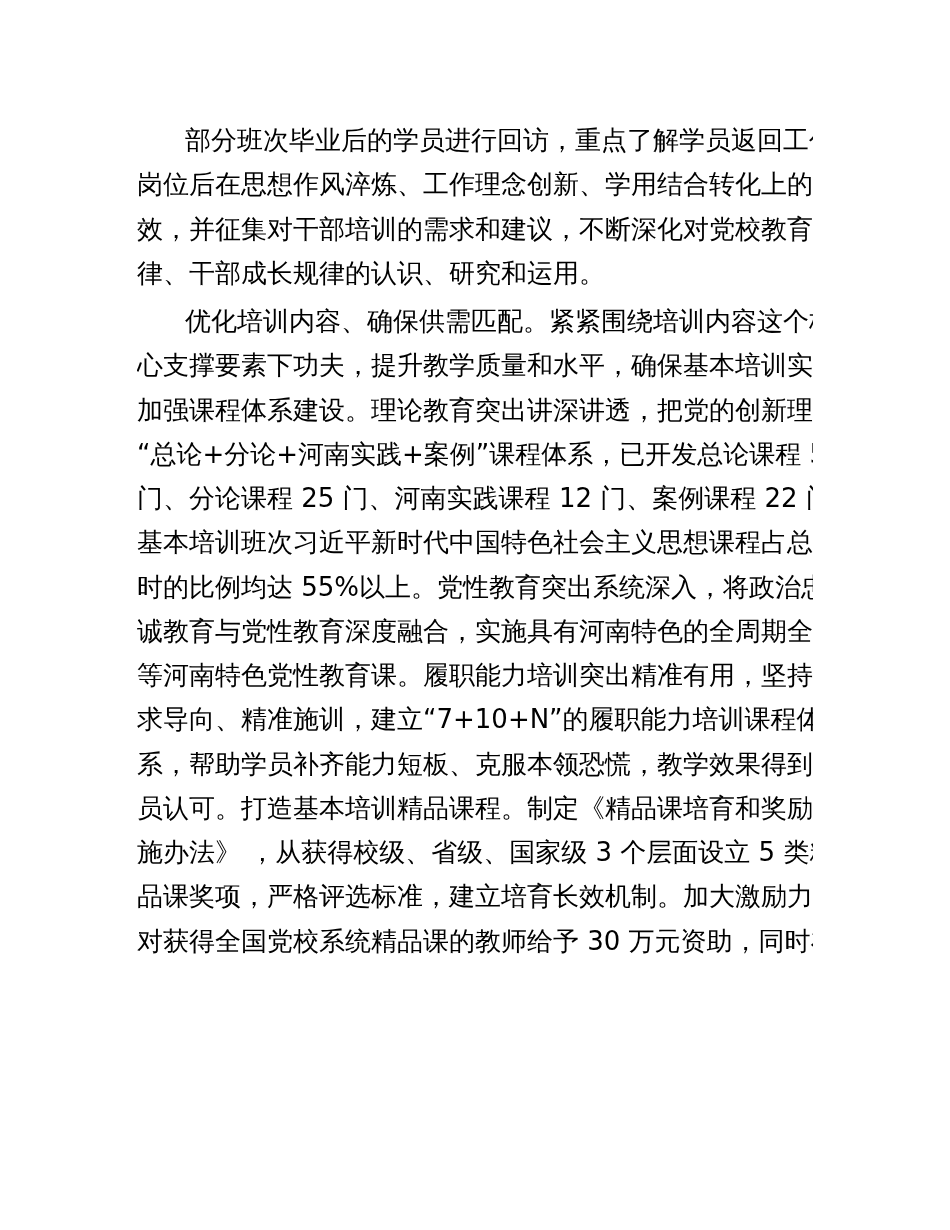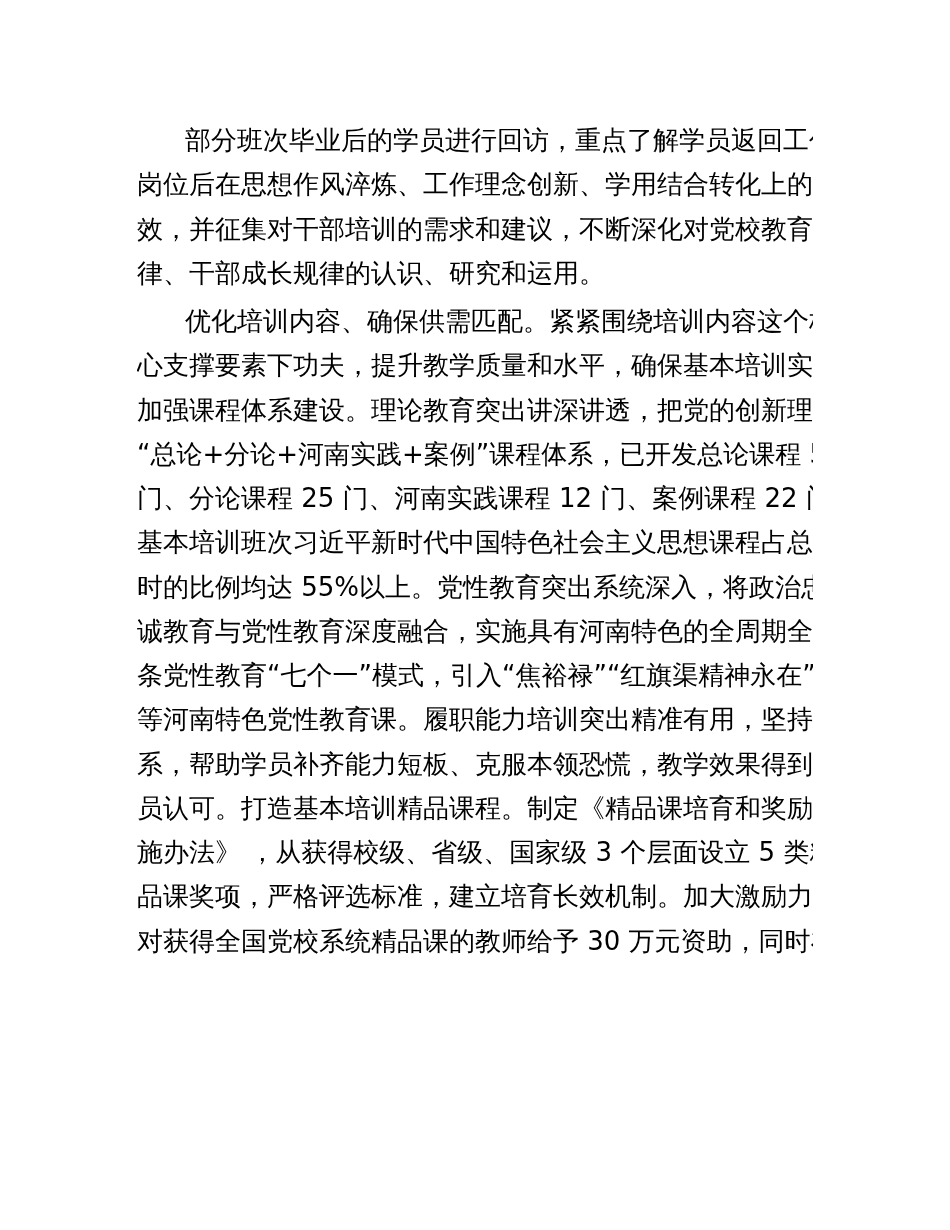--- a/index.html
+++ b/index.html
@@ -58,22 +58,22 @@
 
     <div class="para">
       <div class="line indent">优化培训内容、确保供需匹配。紧紧围绕培训内容这个核</div>
       <div class="line">心支撑要素下功夫，提升教学质量和水平，确保基本培训实效。</div>
       <div class="line">加强课程体系建设。理论教育突出讲深讲透，把党的创新理论</div>
       <div class="line">“总论+分论+河南实践+案例”课程体系，已开发总论课程 5</div>
       <div class="line">门、分论课程 25 门、河南实践课程 12 门、案例课程 22 门，</div>
       <div class="line">基本培训班次习近平新时代中国特色社会主义思想课程占总课</div>
       <div class="line">时的比例均达 55%以上。党性教育突出系统深入，将政治忠</div>
       <div class="line">诚教育与党性教育深度融合，实施具有河南特色的全周期全链</div>
-      <div class="line">条党性教育“七个一”模式，引入“焦裕禄”“红旗渠精神永在”</div>
       <div class="line">等河南特色党性教育课。履职能力培训突出精准有用，坚持需</div>
+      <div class="line">求导向、精准施训，建立“7+10+N”的履职能力培训课程体</div>
       <div class="line">系，帮助学员补齐能力短板、克服本领恐慌，教学效果得到学</div>
       <div class="line">员认可。打造基本培训精品课程。制定《精品课培育和奖励实</div>
       <div class="line">施办法》 ，从获得校级、省级、国家级 3 个层面设立 5 类精</div>
       <div class="line">品课奖项，严格评选标准，建立培育长效机制。加大激励力度，</div>
       <div class="line">对获得全国党校系统精品课的教师给予 30 万元资助，同时在</div>
     </div>
 
   </div>
 </div>
 

